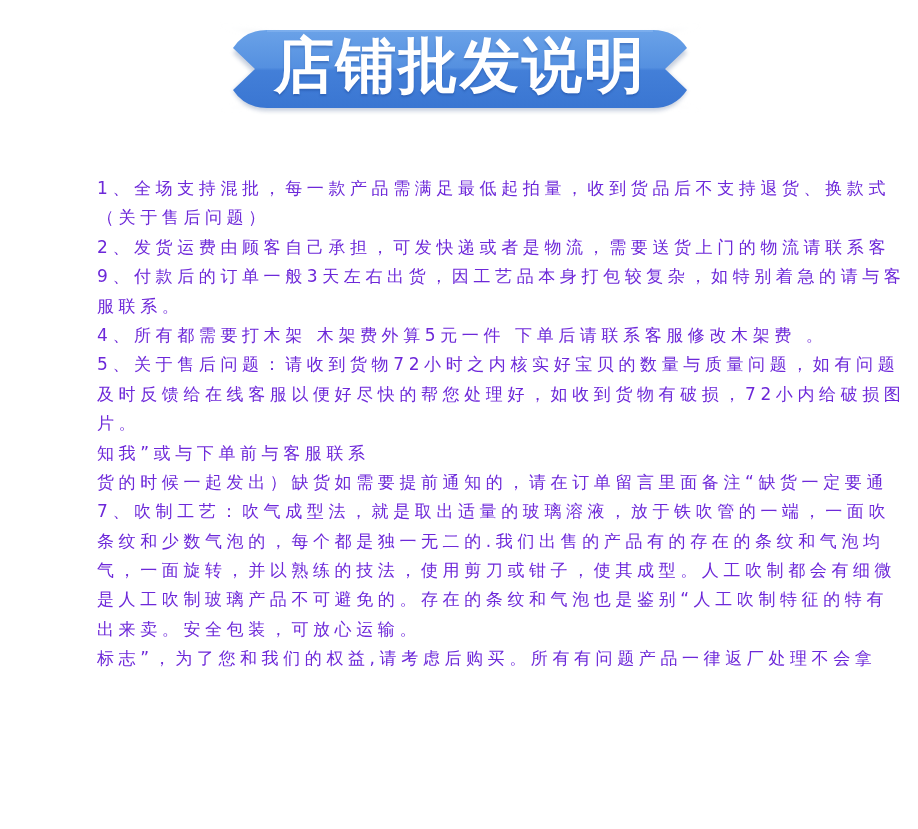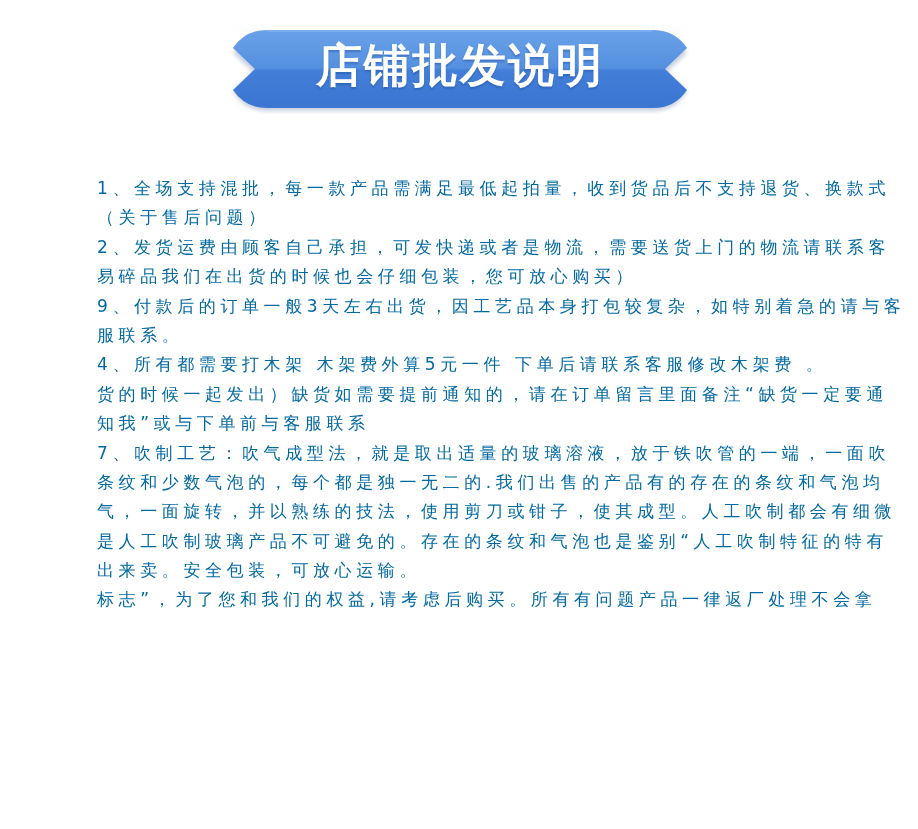--- a/index.html
+++ b/index.html
@@ -30,31 +30,31 @@
       position: absolute;
       left: 0;
       top: 0;
       width: 510px;
       height: 100px;
       line-height: 100px;
       text-align: center;
       color: #ffffff;
       font-family: "DejaVu Sans", sans-serif;
       font-weight: bold;
-      font-size: 46px;
+      font-size: 60px;
       letter-spacing: 2px;
       text-shadow: 0 2px 2px rgba(20, 60, 140, 0.35);
       margin-top: -3px;
     }
     .content {
       position: absolute;
       left: 97px;
       top: 174px;
       width: 790px;
-      color: #0369a1;
+      color: #6d28d9;
       font-size: 17px;
       letter-spacing: 4.6px;
     }
     .line {
       height: 29.4px;
       line-height: 29.4px;
       white-space: nowrap;
     }
   </style>
 </head>
@@ -97,32 +97,36 @@
   <div class="banner-title">店铺批发说明</div>
 </div>
 
 <div class="content">
   <div class="item">
     <div class="line">1、全场支持混批，每一款产品需满足最低起拍量，收到货品后不支持退货、换款式</div>
     <div class="line">（关于售后问题）</div>
   </div>
   <div class="item">
     <div class="line">2、发货运费由顾客自己承担，可发快递或者是物流，需要送货上门的物流请联系客</div>
-    <div class="line">易碎品我们在出货的时候也会仔细包装，您可放心购买）</div>
   </div>
   <div class="item">
     <div class="line">9、付款后的订单一般3天左右出货，因工艺品本身打包较复杂，如特别着急的请与客</div>
     <div class="line">服联系。</div>
   </div>
   <div class="item">
     <div class="line">4、所有都需要打木架  木架费外算5元一件  下单后请联系客服修改木架费 。</div>
   </div>
   <div class="item">
+    <div class="line">5、关于售后问题：请收到货物72小时之内核实好宝贝的数量与质量问题，如有问题</div>
+    <div class="line">及时反馈给在线客服以便好尽快的帮您处理好，如收到货物有破损，72小内给破损图</div>
+    <div class="line">片。</div>
+  </div>
+  <div class="item">
+    <div class="line">知我”或与下单前与客服联系</div>
     <div class="line">货的时候一起发出）缺货如需要提前通知的，请在订单留言里面备注“缺货一定要通</div>
-    <div class="line">知我”或与下单前与客服联系</div>
   </div>
   <div class="item">
     <div class="line">7、吹制工艺：吹气成型法，就是取出适量的玻璃溶液，放于铁吹管的一端，一面吹</div>
     <div class="line">条纹和少数气泡的，每个都是独一无二的.我们出售的产品有的存在的条纹和气泡均</div>
     <div class="line">气，一面旋转，并以熟练的技法，使用剪刀或钳子，使其成型。人工吹制都会有细微</div>
     <div class="line">是人工吹制玻璃产品不可避免的。存在的条纹和气泡也是鉴别“人工吹制特征的特有</div>
     <div class="line">出来卖。安全包装，可放心运输。</div>
     <div class="line">标志”，为了您和我们的权益,请考虑后购买。所有有问题产品一律返厂处理不会拿</div>
   </div>
 </div>

